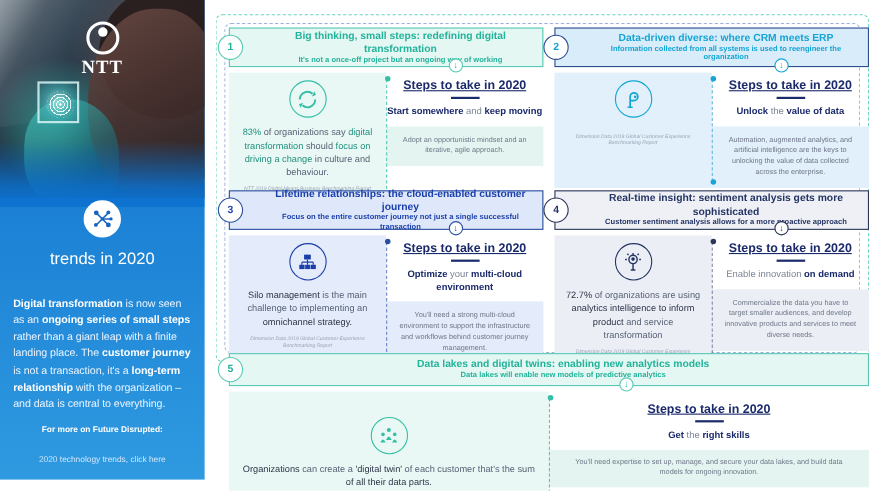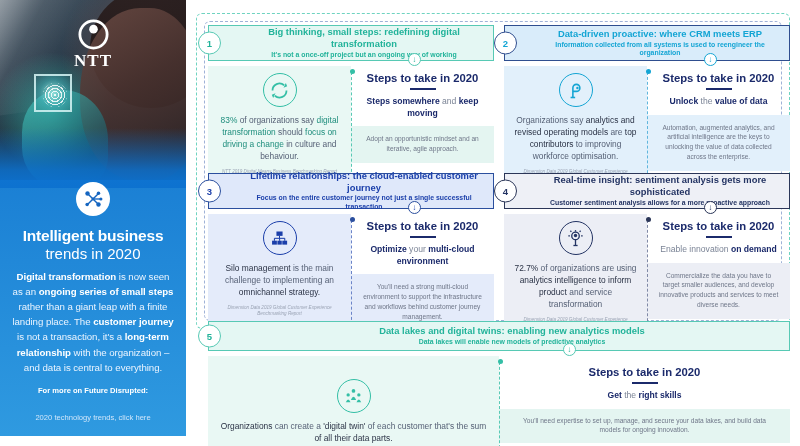--- a/index.html
+++ b/index.html
@@ -85,22 +85,22 @@
     width: 34px; height: 34px; border-radius: 50%;
     background: #ffffff; display: flex; align-items: center; justify-content: center;
     margin-bottom: 11px;
   }
   .sb-title {
     color: #ffffff; text-align: center; line-height: 1.16;
   }
   .sb-title .l1 { display: block; font-weight: bold; font-size: 15.5px; letter-spacing: -.2px; }
   .sb-title .l2 { display: block; font-weight: normal; font-size: 15px; }
   .sb-para {
-    margin-top: 7px; color: #eaf4ff; font-size: 9.7px; line-height: 1.55;
-    text-align: center; letter-spacing: -.05px;
+    margin-top: 25px; color: #eaf4ff; font-size: 9.7px; line-height: 1.55;
+    text-align: left; letter-spacing: -.05px;
   }
   .sb-para b { color: #ffffff; font-weight: bold; }
   .sb-footer {
     position: absolute; left: 0; bottom: 14px; width: 186px; text-align: center; z-index: 3;
   }
   .sb-footer .f1 { color: #ffffff; font-weight: bold; font-size: 7.6px; display: block; }
   .sb-footer .f2 { color: #cfe6fb; font-size: 7.6px; display: block; margin-top: 18px; }
 
   
   .content { position: relative; width: 614px; height: 446px; padding: 9px 6px 6px 6px; }
@@ -153,21 +153,21 @@
   }
   .stat {
     font-size: 8.4px; line-height: 1.42; color: #566176;
   }
   .stat b { font-weight: normal; color: #2b3346; }
   .stat.teal b { color: #1f8e7d; }
   .source {
     margin-top: 6px; font-size: 4.6px; line-height: 1.35; color: #9aa3b4; font-style: italic;
   }
   .steps-title {
-    font-size: 11.3px; font-weight: bold; color: #1b2a6b; margin-top: 6px; text-align: right;
+    font-size: 11.3px; font-weight: bold; color: #1b2a6b; margin-top: 6px; text-align: right; text-decoration: underline;
   }
   .steps-rule { width: 26px; height: 2px; background: #1b2a6b; margin: 4px 0 6px 0; }
   .steps-sub {
     font-size: 8.6px; line-height: 1.35; color: #6b7governo; color: #7b8496; text-align: center;
     font-weight: normal;
   }
   .steps-sub b { color: #1b2a6b; font-weight: bold; }
   .steps-note {
     margin-top: 7px; width: 100%; padding: 8px 10px 9px 10px;
     font-size: 6.6px; line-height: 1.5; color: #6f7789; text-align: center;
@@ -267,21 +267,20 @@
             <circle cx="6" cy="6" r="2.4"></circle>
             <circle cx="18" cy="18" r="2.4"></circle>
             <circle cx="18" cy="5.6" r="1.9"></circle>
             <circle cx="5.6" cy="18" r="1.9"></circle>
             <circle cx="20.6" cy="12" r="1.7"></circle>
             <circle cx="12" cy="12" r="1.6"></circle>
           </g>
         </svg>
       </div>
       <div class="sb-title">
-        <span class="l1">Intelligent business</span>
         <span class="l2">trends in 2020</span>
       </div>
       <div class="sb-para"><b>Digital transformation</b> is now seen as an <b>ongoing series of small steps</b> rather than a giant leap with a finite landing place. The <b>customer journey</b> is not a transaction, it's a <b>long-term relationship</b> with the organization – and data is central to everything.</div>
     </div>
 
     <div class="sb-footer">
       <span class="f1">For more on Future Disrupted:</span>
       <span class="f2">2020 technology trends, click here</span>
     </div>
   </aside>
@@ -309,44 +308,43 @@
                 <polygon points="7.4,15.2 3.2,16.8 4.8,20.6" fill="currentColor" stroke="none"></polygon>
                 <polygon points="16.6,8.8 20.8,7.2 19.2,3.4" fill="currentColor" stroke="none"></polygon>
               </svg>
             </div>
             <div class="stat teal"><b>83%</b> of organizations say <b>digital transformation</b> should <b>focus on driving a change</b> in culture and behaviour.</div>
             <div class="source">NTT 2019 Digital Means Business Benchmarking Report</div>
           </div>
           <div class="col-right">
             <div class="steps-title">Steps to take in 2020</div>
             <div class="steps-rule"></div>
-            <div class="steps-sub"><b>Steps somewhere</b> and <b>keep moving</b></div>
+            <div class="steps-sub"><b>Start somewhere</b> and <b>keep moving</b></div>
             <div class="steps-note">Adopt an opportunistic mindset and an iterative, agile approach.</div>
           </div>
         </div>
       </section>
 
       <section class="panel cyan" id="panel-2" style="left:312px; top:16px; width:286px;">
         <div class="p-head">
           <div class="num-badge">2</div>
-          <div class="h-title">Data-driven proactive: where CRM meets ERP</div>
+          <div class="h-title">Data-driven diverse: where CRM meets ERP</div>
           <div class="h-sub">Information collected from all systems is used to reengineer the organization</div>
           <div class="arrow-down" style="left:70%;">↓</div>
         </div>
         <div class="p-body" style="position:relative;">
           <div class="vdiv"></div>
           <div class="col-left">
             <div class="big-icon">
               <svg width="21" height="21" viewBox="0 0 24 24" fill="none" stroke="currentColor" stroke-width="1.8">
                 <path d="M9 20V9a4 4 0 1 1 4 4H9"></path>
                 <circle cx="14.2" cy="9.2" r="1.4" fill="currentColor" stroke="none"></circle>
                 <line x1="6.4" y1="20" x2="11.6" y2="20"></line>
               </svg>
             </div>
-            <div class="stat">Organizations say <b>analytics and revised operating models</b> are <b>top contributors</b> to improving workforce optimisation.</div>
             <div class="source">Dimension Data 2019 Global Customer Experience Benchmarking Report</div>
           </div>
           <div class="col-right">
             <div class="steps-title">Steps to take in 2020</div>
             <div class="steps-rule"></div>
             <div class="steps-sub"><b>Unlock</b> the <b>value of data</b></div>
             <div class="steps-note">Automation, augmented analytics, and artificial intelligence are the keys to unlocking the value of data collected across the enterprise.</div>
           </div>
         </div>
       </section>

